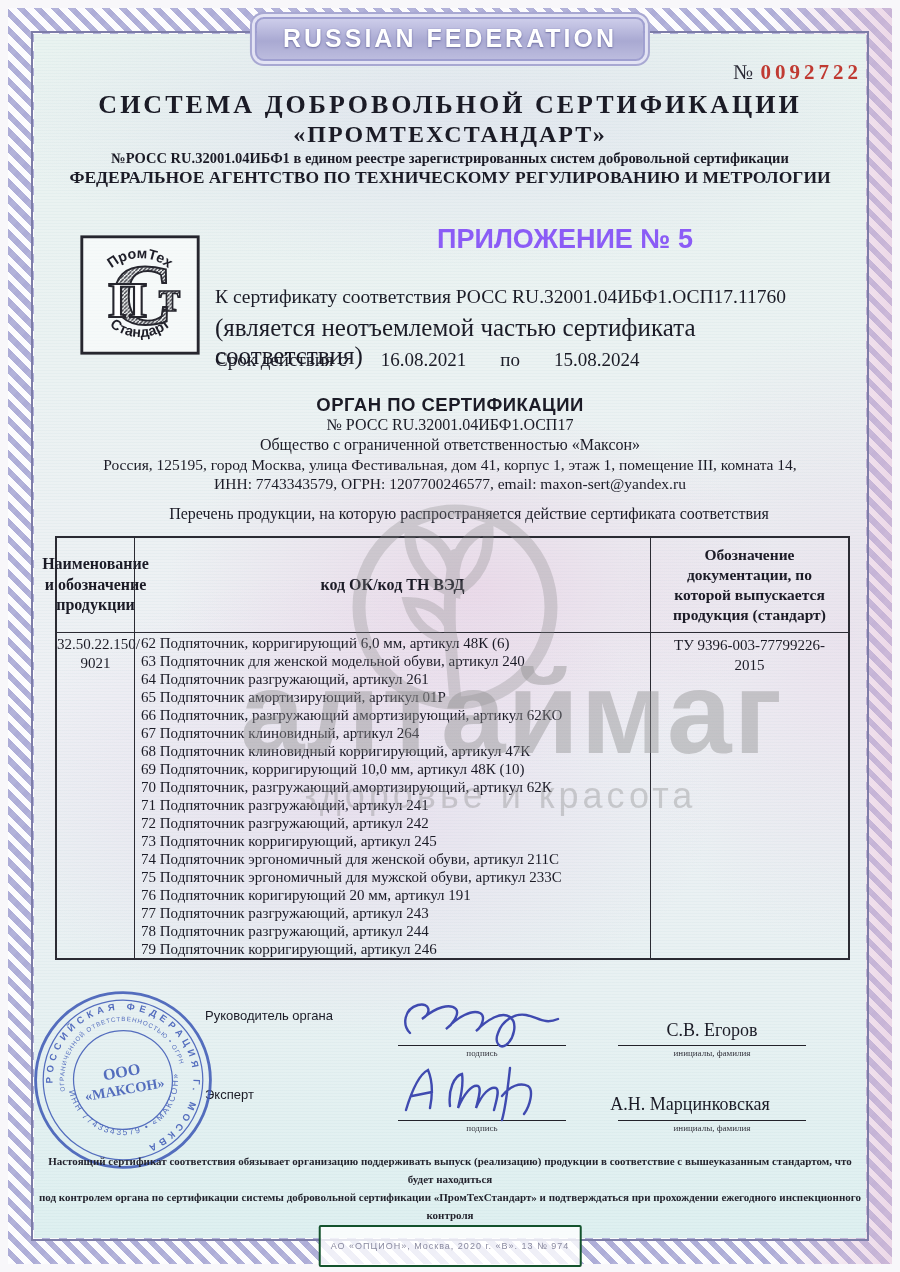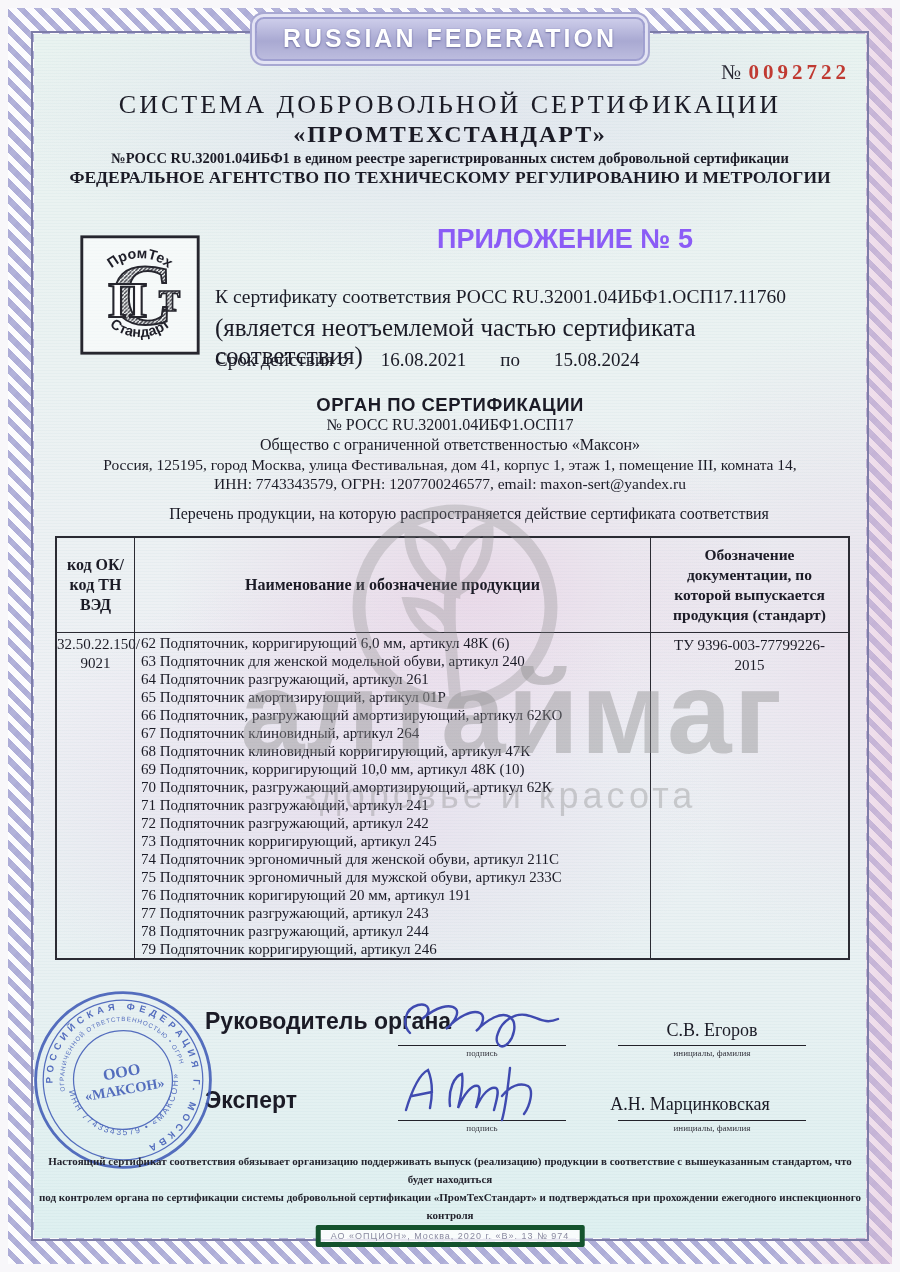--- a/index.html
+++ b/index.html
@@ -24,25 +24,25 @@
   .abs{position:absolute;}
   .ctr{text-align:center;}
   
   .ribbon{top:17px;left:50%;transform:translateX(-50%);padding:5px 26px 6px;
     background:linear-gradient(180deg,#cdcdea 0%,#a9a9d2 55%,#bcbcde 100%);
     border:2px solid #9f9fd0;border-radius:9px;
     box-shadow:0 0 0 3px #e3e3f4,0 0 0 5px #a8a8d2;z-index:4;}
   .ribbon span{font-family:"Liberation Sans",sans-serif;font-weight:bold;font-size:25px;
     letter-spacing:3px;color:#ffffff;text-shadow:0 1px 2px #6d6da0,0 0 1px #8a8ac0;}
   
-  .serial{top:60px;right:50px;font-size:21px;letter-spacing:1px;z-index:4;}
+  .serial{top:60px;right:38px;font-size:21px;letter-spacing:1px;z-index:4;}
   .serial .pfx{color:#2c2c38;}
   .serial .num{color:#c03a32;letter-spacing:4px;font-weight:bold;}
   
-  .t1{top:90px;left:0;width:100%;font-weight:normal;font-size:26px;letter-spacing:3px;z-index:4;}
+  .t1{top:90px;left:0;width:100%;font-weight:bold;font-size:26px;letter-spacing:3px;z-index:4;}
   .t2{top:121px;left:0;width:100%;font-weight:bold;font-size:24px;letter-spacing:2px;z-index:4;}
   .t3{top:150px;left:0;width:100%;font-weight:bold;font-size:14.5px;z-index:4;}
   .t4{top:167px;left:0;width:100%;font-weight:bold;font-size:17.5px;z-index:4;}
   .annex-title{top:224px;left:565px;transform:translateX(-50%);
     font-family:"Liberation Sans",sans-serif;font-weight:bold;font-size:27px;color:#8b5cf6;z-index:4;}
   .logo{top:233px;left:78px;width:124px;height:124px;z-index:4;}
   .cert-line1{top:286px;left:215px;width:620px;font-size:19.5px;z-index:4;}
   .cert-line2{top:314px;left:215px;width:620px;font-size:25px;z-index:4;}
   .validity{top:349px;left:215px;width:620px;font-size:19px;display:flex;gap:34px;z-index:4;}
   .org-title{top:394px;left:0;width:100%;font-family:"Liberation Sans",sans-serif;
@@ -67,21 +67,21 @@
   .product-line{font-size:15px;line-height:18px;white-space:nowrap;}
   .std-cell{font-size:15px;text-align:center;padding-top:3px;line-height:1.3;}
   
   .wm{z-index:5;pointer-events:none;color:#8e8e8e;}
   .wm-brand{top:655px;left:240px;width:480px;font-family:Liberation Sans, sans-serif;
     font-weight:bold;font-size:116px;letter-spacing:2px;opacity:.42;line-height:1;}
   .wm-tag{top:775px;left:300px;font-family:"Liberation Sans",sans-serif;
     font-size:36px;letter-spacing:4px;opacity:.38;}
   .wm-leaf{top:500px;left:338px;opacity:.30;}
   
-  .sig-label{font-family:"Liberation Sans",sans-serif;font-weight:bold;font-size:23px;z-index:6;}
+  .sig-label{font-family:"Liberation Sans",sans-serif;font-weight:normal;font-size:13px;z-index:6;}
   .lab1{top:1008px;left:205px;}
   .lab2{top:1087px;left:205px;}
   .sig-line{height:0;border-top:1.5px solid #22222a;z-index:6;}
   .sl1{top:1045px;left:398px;width:168px;}
   .sl2{top:1045px;left:618px;width:188px;}
   .sl3{top:1120px;left:398px;width:168px;}
   .sl4{top:1120px;left:618px;width:188px;}
   .cap{font-size:9px;color:#33333c;z-index:6;}
   .cap1{top:1048px;left:398px;width:168px;}
   .cap2{top:1048px;left:618px;width:188px;}
@@ -91,22 +91,22 @@
   .nm1{top:1020px;left:618px;width:188px;}
   .nm2{top:1094px;left:596px;width:188px;}
   .ink{z-index:7;}
   .ink1{top:995px;left:398px;}
   .ink2{top:1062px;left:398px;}
   .stamp{top:985px;left:28px;z-index:6;opacity:.85;}
   
   .fineprint{top:1152px;left:35px;width:830px;font-weight:bold;font-size:11px;
     line-height:1.65;color:#24242e;z-index:6;}
   .imprint{top:1225px;left:50%;transform:translateX(-50%);font-family:"Liberation Sans",sans-serif;
-    font-size:9px;color:#8a8aa0;background:rgba(255,255,255,.8);border:5px solid #14532d;
-    border-radius:2px;padding:1px 10px;letter-spacing:1px;z-index:6;white-space:nowrap;}
+    font-size:9px;color:#8a8aa0;background:rgba(255,255,255,.8);border:2px solid #14532d;
+    border-radius:2px;padding:14px 10px;letter-spacing:1px;z-index:6;white-space:nowrap;}
 </style>
 </head>
 <body>
 
 <div class="page">
   <div class="frame"></div>
   <div class="content-bg"></div>
   <div class="inner-line"></div>
 
   <div class="abs ribbon">
@@ -158,22 +158,22 @@
 
   <div class="abs org-title ctr">ОРГАН ПО СЕРТИФИКАЦИИ</div>
   <div class="abs org-num ctr">№ РОСС RU.32001.04ИБФ1.ОСП17</div>
   <div class="abs org-name ctr">Общество с ограниченной ответственностью «Максон»</div>
   <div class="abs org-addr ctr">Россия, 125195, город Москва, улица Фестивальная, дом 41, корпус 1, этаж 1, помещение III, комната 14,</div>
   <div class="abs org-cont ctr">ИНН: 7743343579, ОГРН: 1207700246577, email: maxon-sert@yandex.ru</div>
 
   <div class="abs products-caption ctr">Перечень продукции, на которую распространяется действие сертификата соответствия</div>
 
   <div class="abs tbl">
+    <div class="cell hdr h2">Наименование и обозначение продукции</div>
     <div class="cell hdr h1">код ОК/код ТН ВЭД</div>
-    <div class="cell hdr h2">Наименование и обозначение продукции</div>
     <div class="cell last hdr h3">Обозначение документации, по которой выпускается продукция (стандарт)</div>
     <div class="cell code-cell">
       <div>32.50.22.150/</div>
       <div>9021</div>
     </div>
     <div class="cell plist">
         <div class="product-line">62 Подпяточник, корригирующий 6,0 мм, артикул 48К (6)</div>
         <div class="product-line">63 Подпяточник для женской модельной обуви, артикул 240</div>
         <div class="product-line">64 Подпяточник разгружающий, артикул 261</div>
         <div class="product-line">65 Подпяточник амортизирующий, артикул 01Р</div>

